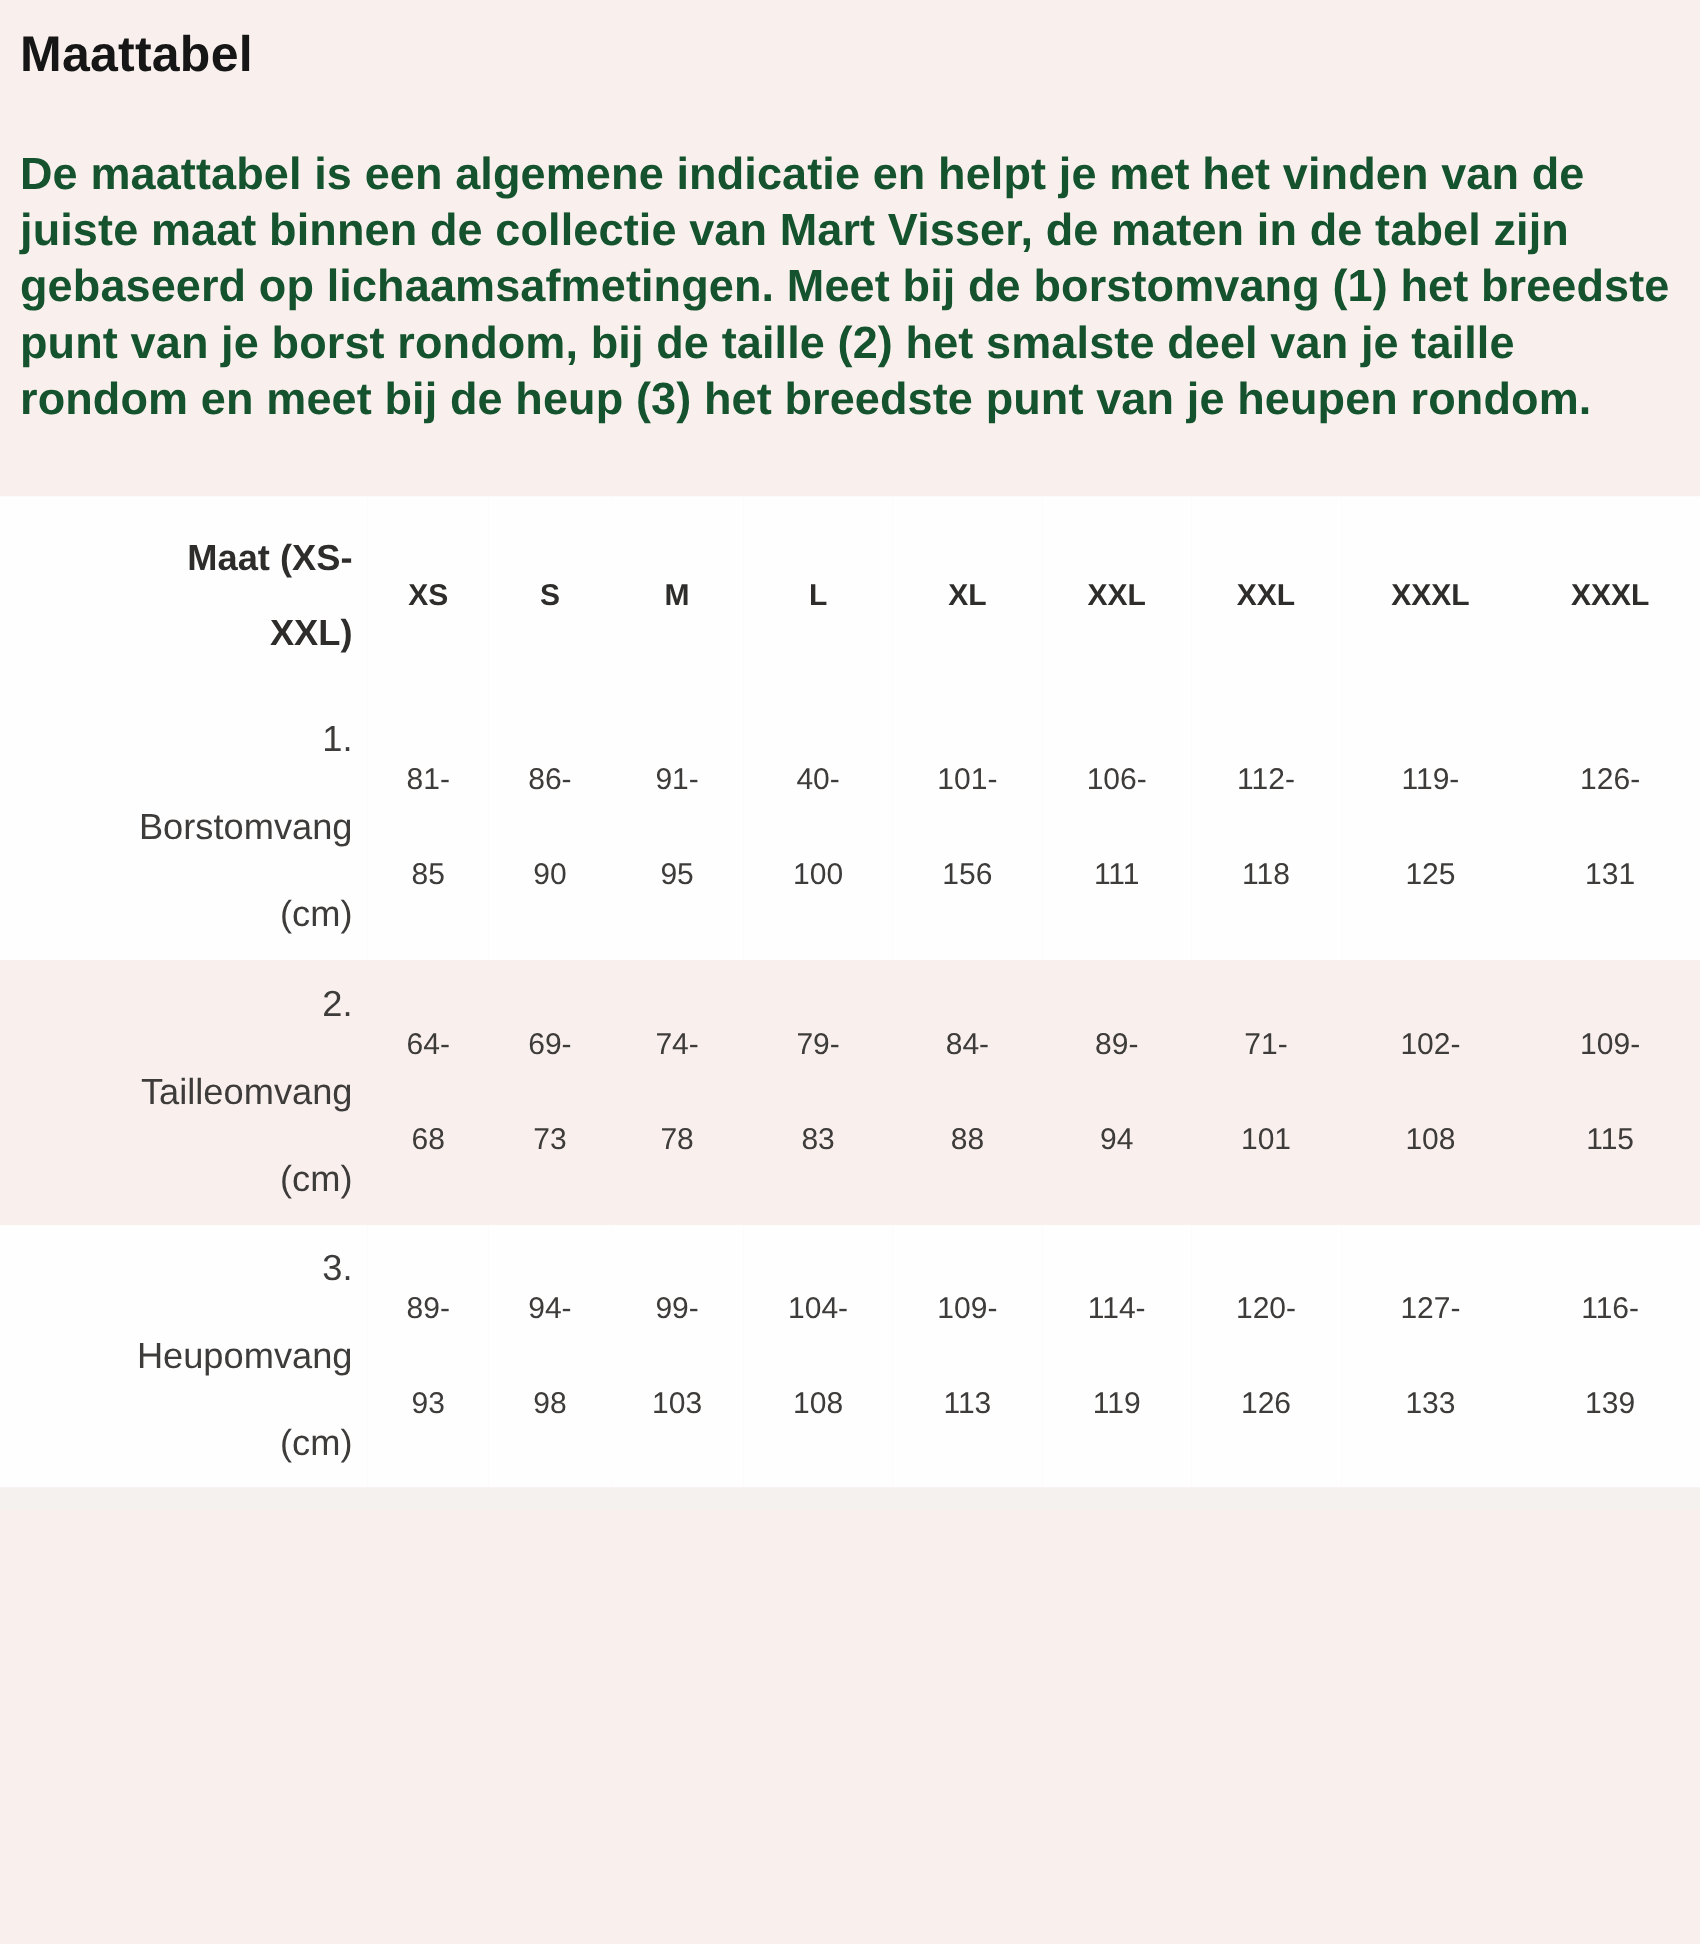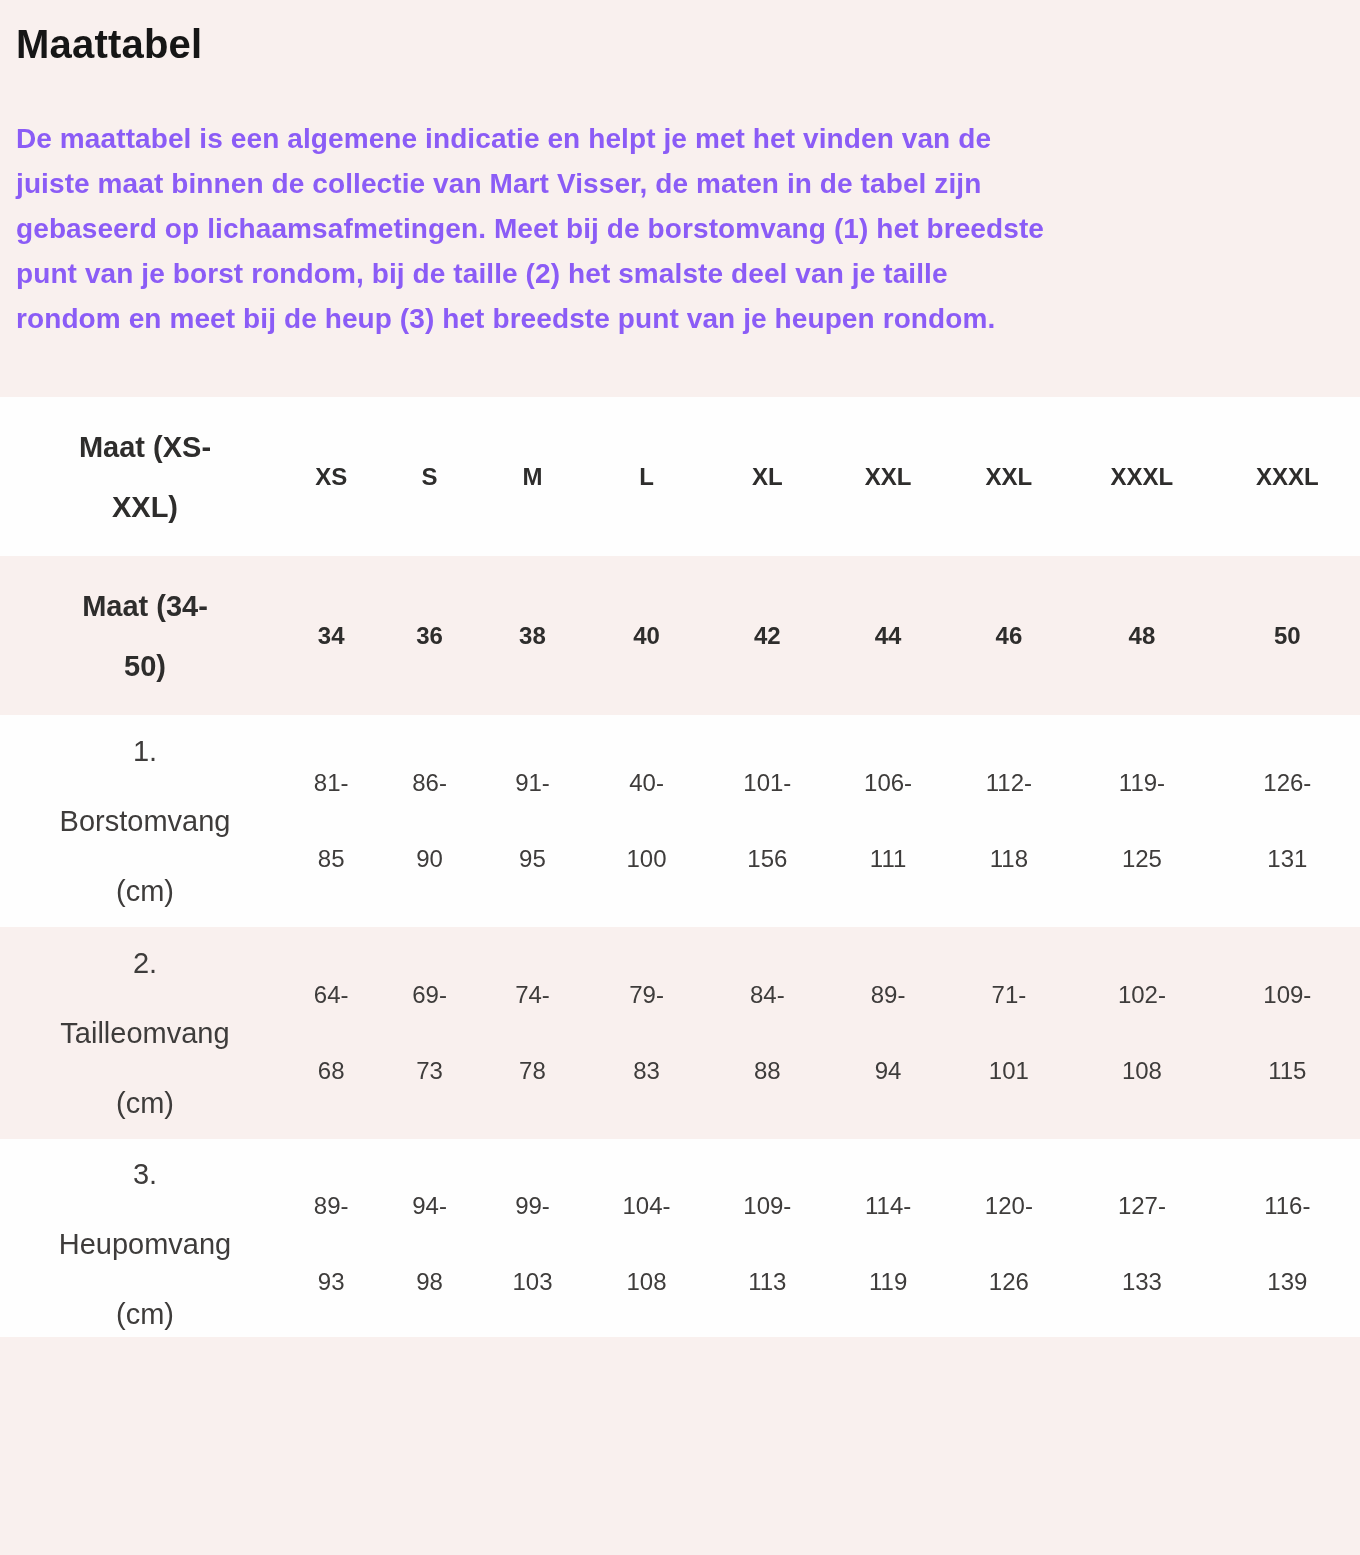--- a/index.html
+++ b/index.html
@@ -19,23 +19,23 @@
   }
   .page-title {
     font-size: 40px;
     font-weight: 700;
     color: #161616;
     line-height: 56px;
     margin: 0 0 44px 0;
     letter-spacing: 0.2px;
   }
   .para {
-    font-size: 28px;
+    font-size: 36px;
     font-weight: 600;
-    color: #8b5cf6;
+    color: #14532d;
     line-height: 45px;
     margin: 0;
     white-space: pre-line;
     letter-spacing: 0.1px;
   }
   .para + .para { margin-top: 22px; }
 
   .size-table {
     display: table;
     width: 100%;
@@ -49,22 +49,22 @@
   .tcell {
     display: table-cell;
     vertical-align: middle;
     text-align: center;
     padding: 0 12px;
     white-space: pre-line;
     color: #3e3c3b;
     font-size: 24px;
   }
   .tcell.label {
-    text-align: center;
-    padding-left: 20px;
+    text-align: right;
+    padding-left: 32px;
     width: 250px;
   }
   
   .r-h .tcell { height: 159px; font-weight: 700; color: #2e2d2c; }
   .r-h .tcell.label { line-height: 60px; font-size: 29px; }
   
   .r-b .tcell { height: 212px; font-weight: 400; line-height: 76px; }
   .r-b .tcell.label { line-height: 70px; font-size: 29px; }
   .r-last .tcell { height: 196px; }
 
@@ -96,33 +96,20 @@
       <div class="tcell">S</div>
       <div class="tcell">M</div>
       <div class="tcell">L</div>
       <div class="tcell">XL</div>
       <div class="tcell">XXL</div>
       <div class="tcell">XXL</div>
       <div class="tcell">XXXL</div>
       <div class="tcell">XXXL</div>
     </div>
 
-    <div class="trow r-pink r-h">
-      <div class="tcell label">Maat (34-
-50)</div>
-      <div class="tcell">34</div>
-      <div class="tcell">36</div>
-      <div class="tcell">38</div>
-      <div class="tcell">40</div>
-      <div class="tcell">42</div>
-      <div class="tcell">44</div>
-      <div class="tcell">46</div>
-      <div class="tcell">48</div>
-      <div class="tcell">50</div>
-    </div>
 
     <div class="trow r-white r-b">
       <div class="tcell label">1.
 Borstomvang
 (cm)</div>
       <div class="tcell">81-
 85</div>
       <div class="tcell">86-
 90</div>
       <div class="tcell">91-

